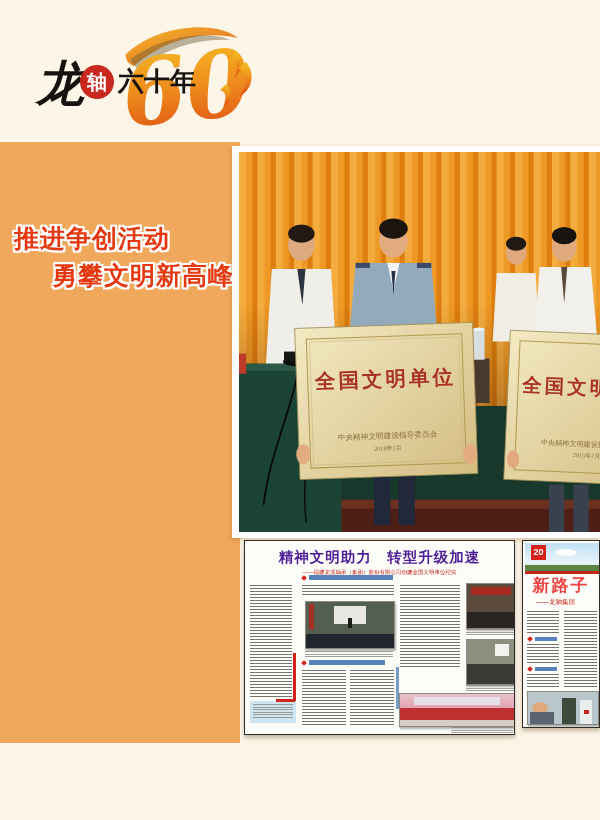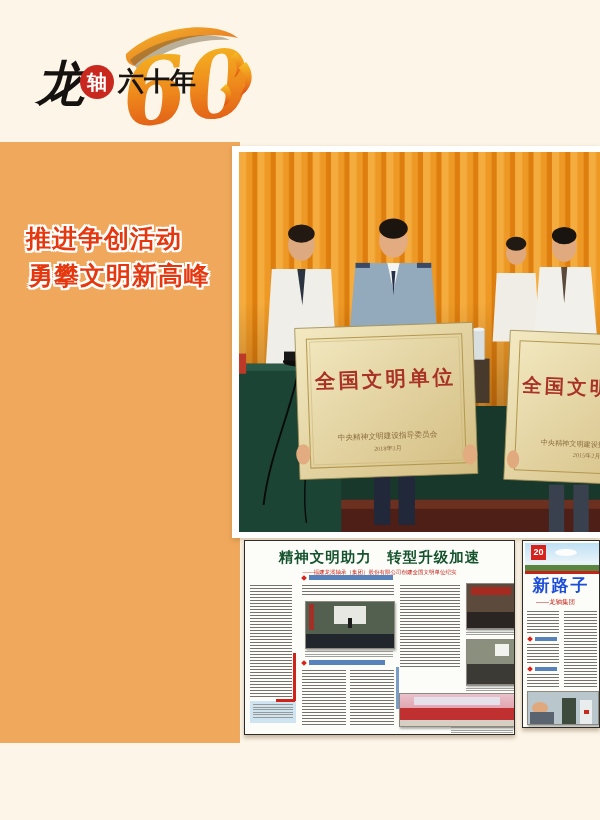--- a/index.html
+++ b/index.html
@@ -12,53 +12,53 @@
   .logo{position:absolute; left:30px; top:18px; width:240px; height:120px;}
   
   .sidebar{
     position:absolute; left:0; top:142px; width:240px; height:601px;
     background:#F0A85C;
   }
   .sb-heading{margin-top:78px; font-weight:800; font-size:25px; line-height:37px;
     color:#E5380F; letter-spacing:1px;
     text-shadow:-2px -2px 0 #FFF, 2px -2px 0 #FFF, -2px 2px 0 #FFF, 2px 2px 0 #FFF,
                 -2px 0 0 #FFF, 2px 0 0 #FFF, 0 -2px 0 #FFF, 0 2px 0 #FFF;}
-  .sb-h1{margin-left:26px;}
-  .sb-h2{margin-left:28px;font-family:Liberation Serif, serif;}
+  .sb-h1{margin-left:14px;}
+  .sb-h2{margin-left:52px;font-family:Liberation Serif, serif;}
   .sb-para{
     margin:28px 16px 0 17px; font-family:"Liberation Serif","DejaVu Serif",serif;
     font-weight:700; font-size:17px; line-height:27px; color:#14100C;
     text-align:justify; text-indent:2em;
   }
   
   .photo-frame{
     position:absolute; left:232px; top:146px; width:368px; height:392px;
     background:#FFF; box-sizing:border-box; padding:6px 0 6px 7px;
     box-shadow:0 2px 5px rgba(140,100,50,.35);
   }
   .photo-frame svg{display:block;}
   
   .clip{position:absolute; background:#FCFCF8; border:1px solid #2E2C28;
     box-shadow:0 3px 4px rgba(120,90,55,.4); overflow:hidden; box-sizing:border-box;}
   .clip-left{left:244px; top:540px; width:271px; height:195px;}
   .clip-right{left:522px; top:540px; width:78px; height:188px;}
   .cl-headline{margin-top:7px; text-align:center; font-weight:800; font-size:14.5px;
-    color:#14532d; letter-spacing:1px; font-family:"Liberation Sans","DejaVu Sans",sans-serif;}
+    color:#4c1d95; letter-spacing:1px; font-family:"Liberation Sans","DejaVu Sans",sans-serif;}
   .cl-subtitle{margin-top:2px; text-align:center; font-size:5.5px; color:#C32318;}
   .ft{background:repeating-linear-gradient(to bottom,#5E5B56 0px,#5E5B56 1px,transparent 1px,transparent 3px); opacity:.85;}
   .cap{background:repeating-linear-gradient(to bottom,#8A8884 0px,#8A8884 1px,transparent 1px,transparent 2.6px); opacity:.8;}
   .abs{position:absolute;}
   .subbar{height:5px; background:#3A6CB0; opacity:.85;}
   .dia{width:4px; height:4px; background:#D6231C; transform:rotate(45deg);}
   .miniphoto{border:1px solid #8E8A80; box-shadow:1px 2px 2px rgba(0,0,0,.3); overflow:hidden; position:absolute;}
   .bluebox{background:#CFE4F1;}
   
   .cr-title{position:absolute; left:0; top:33px; width:100%; text-align:center;
     font-family:"Liberation Serif","DejaVu Serif",serif; font-weight:800;
-    font-size:17px; color:#1d4ed8; letter-spacing:2px;}
+    font-size:17px; color:#ef4444; letter-spacing:2px;}
   .cr-subtitle{position:absolute; left:13px; top:57px; font-size:6.5px; color:#C32318; white-space:nowrap;}
   .masthead{position:absolute; left:2px; top:2px; width:84px; height:28px;
     background:linear-gradient(#BFE0F4,#E9F3F9 70%,#D9E9DC);} 
   .mast-green{position:absolute; left:0; bottom:0; width:100%; height:6px; background:#5B8442;}
   .mast-redbar{position:absolute; left:2px; top:30px; width:84px; height:2.5px; background:#C2241A;}
   .pagebox{position:absolute; left:6px; top:2px; width:15px; height:15px; background:#D6231C;
     color:#FFF; font-size:9px; font-weight:800; text-align:center; line-height:15px;}
 </style>
 </head>
 <body>

